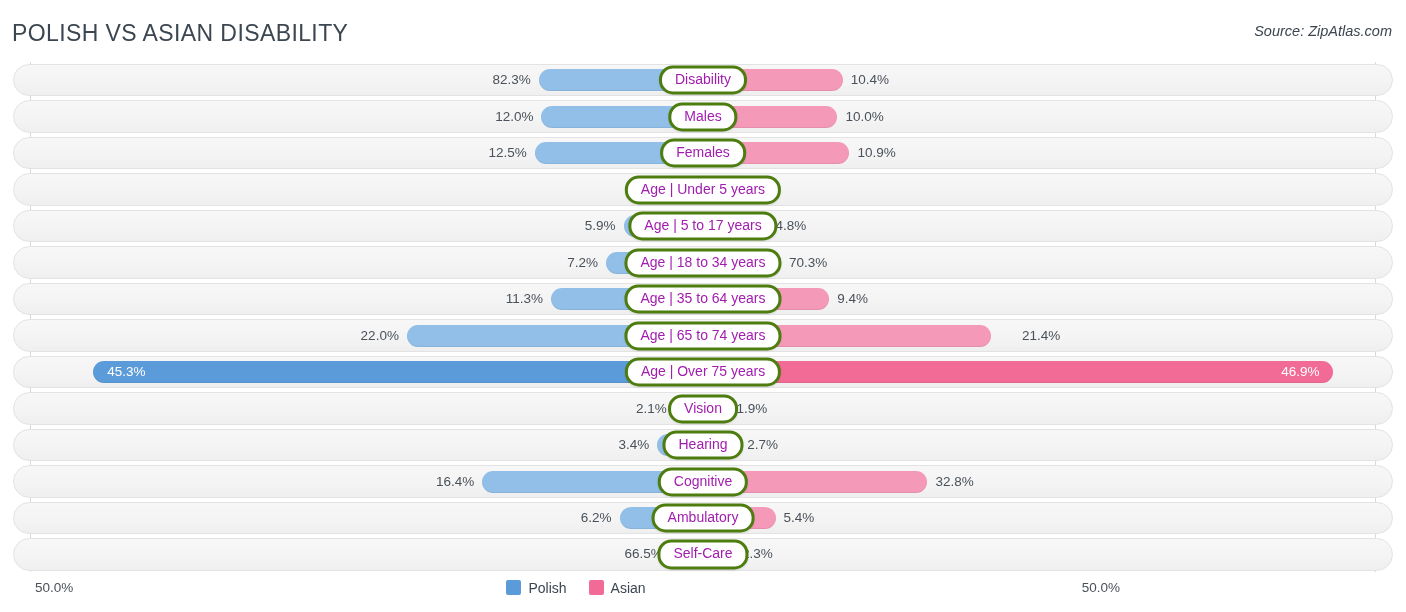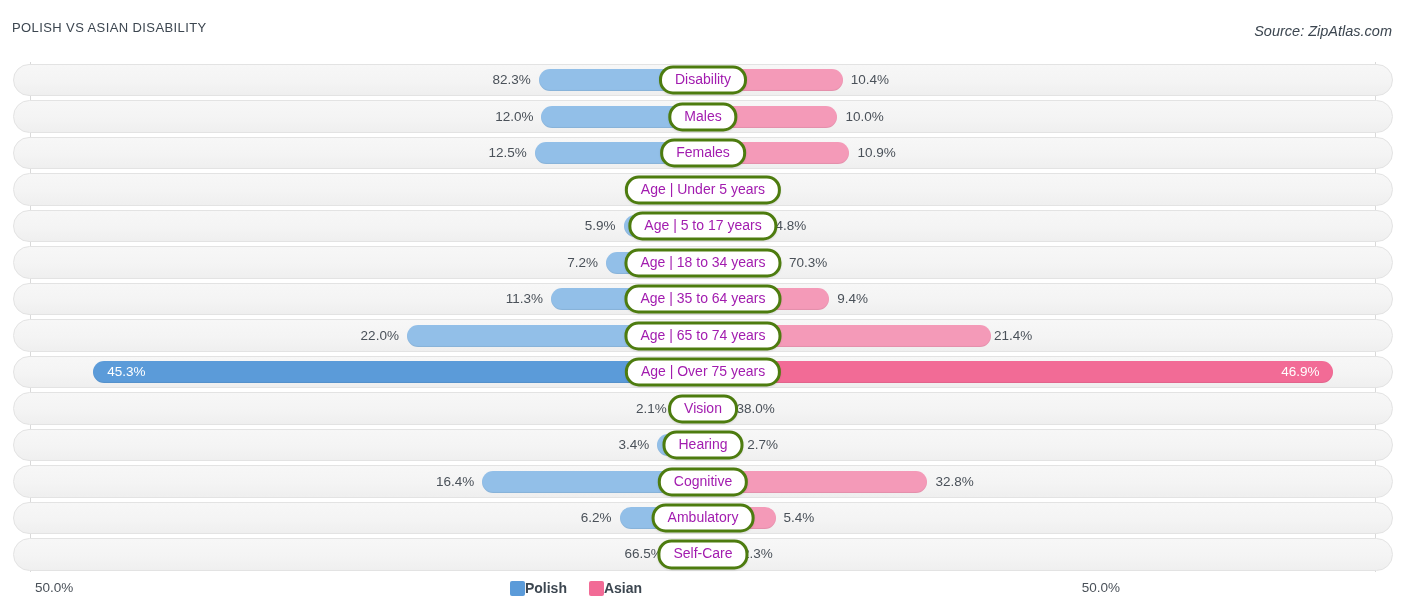--- a/index.html
+++ b/index.html
@@ -11,21 +11,21 @@
     color:#333a42;
     overflow:hidden;
     position:relative;
   }
   .chart-root{position:relative;width:1406px;height:612px;}
 
   
   .header{position:absolute;left:0;top:0;width:1406px;height:62px;}
   .chart-title{
     position:absolute;left:12px;top:20px;
-    font-size:13px;letter-spacing:.4px;color:#3c4650;font-weight:400;
+    font-size:23px;letter-spacing:.4px;color:#3c4650;font-weight:400;
     white-space:nowrap;
   }
   .chart-source{
     position:absolute;right:14px;top:23px;
     font-size:14.5px;font-style:italic;color:#3c4650;white-space:nowrap;
   }
 
   
   .plot{position:absolute;left:0;top:62px;width:1406px;height:510px;}
   .gridline{position:absolute;top:0;bottom:0;width:1px;background:#d9d9d9;}
@@ -95,21 +95,21 @@
   .axis-label{
     position:absolute;top:8px;
     font-size:13.5px;color:#4a5159;white-space:nowrap;
   }
   .axis-left{left:35px;}
   .axis-right{right:32px;}
   .legend{
     position:absolute;left:0;right:0;top:8px;
     display:flex;justify-content:center;align-items:center;gap:22px;
   }
-  .legend-item{display:flex;align-items:center;font-weight:bold;}
+  .legend-item{display:flex;align-items:flex-start;gap:7px;}
   .swatch{width:15px;height:15px;border-radius:2px;display:block;}
   .legend-label{font-size:14px;color:#3c4650;white-space:nowrap;}
 </style>
 </head>
 <body>
 
 <div class="chart-root">
 
   <div class="header">
     <div class="chart-title">POLISH VS ASIAN DISABILITY</div>
@@ -189,41 +189,41 @@
             <div class="val val-right" style="left: 837.336px;">9.4%</div>
             <div class="pill">Age | 35 to 64 years</div>
           </div>
         </div>
         <div class="row">
           <div class="track"></div>
           <div class="row-inner">
             <div class="bar bar-left" style="width: 296.12px;"></div>
             <div class="bar bar-right" style="width: 287.616px;"></div>
             <div class="val val-left" style="right: 1007.12px;">22.0%</div>
-            <div class="val val-right" style="left: 994px;">21.4%</div>
+            <div class="val val-right" style="left: 1022px;">21.4%</div>
             <div class="pill">Age | 65 to 74 years</div>
           </div>
         </div>
         <div class="row hi">
           <div class="track"></div>
           <div class="row-inner">
             <div class="bar bar-left" style="width: 609.738px;"></div>
             <div class="bar bar-right" style="width: 630.336px;"></div>
             <div class="val val-left inside" style="left: 107.262px;">45.3%</div>
             <div class="val val-right inside" style="left: 1281.34px;">46.9%</div>
             <div class="pill">Age | Over 75 years</div>
           </div>
         </div>
         <div class="row">
           <div class="track"></div>
           <div class="row-inner">
             <div class="bar bar-left" style="width: 28.266px;"></div>
             <div class="bar bar-right" style="width: 25.536px;"></div>
             <div class="val val-left" style="right: 739.266px;">2.1%</div>
-            <div class="val val-right" style="left: 736.536px;">38.0%</div>
+            <div class="val val-right" style="left: 736.536px;">1.9%</div>
             <div class="pill">Vision</div>
           </div>
         </div>
         <div class="row">
           <div class="track"></div>
           <div class="row-inner">
             <div class="bar bar-left" style="width: 45.764px;"></div>
             <div class="bar bar-right" style="width: 36.288px;"></div>
             <div class="val val-left" style="right: 756.764px;">3.4%</div>
             <div class="val val-right" style="left: 747.288px;">2.7%</div>

